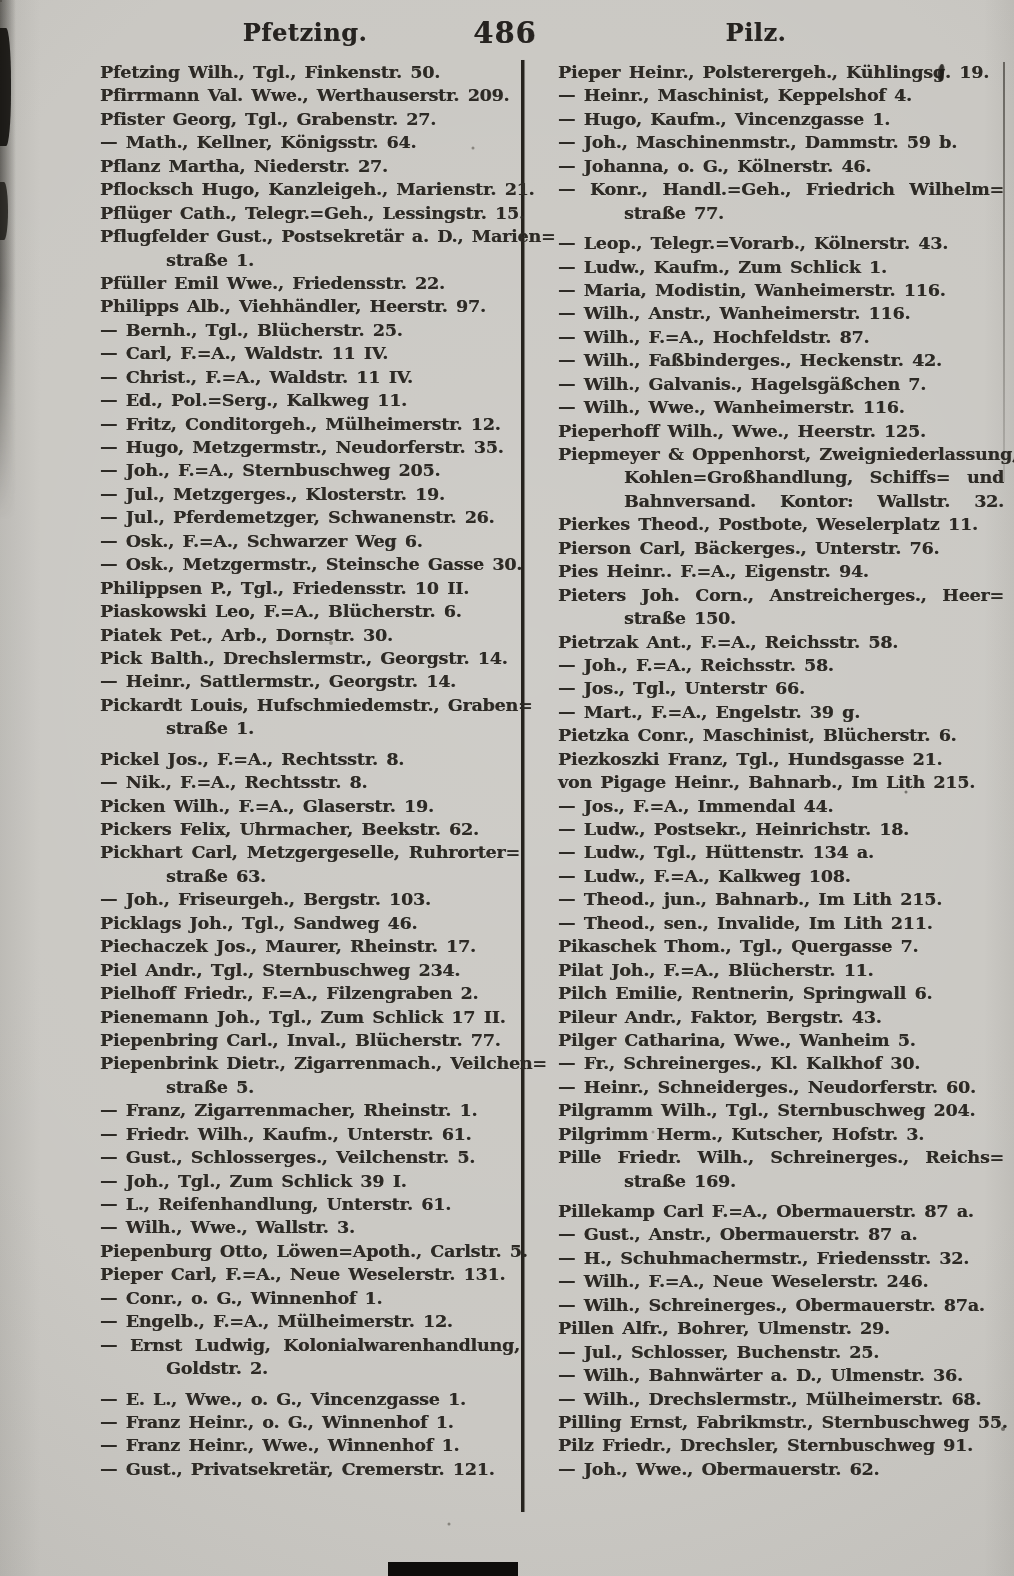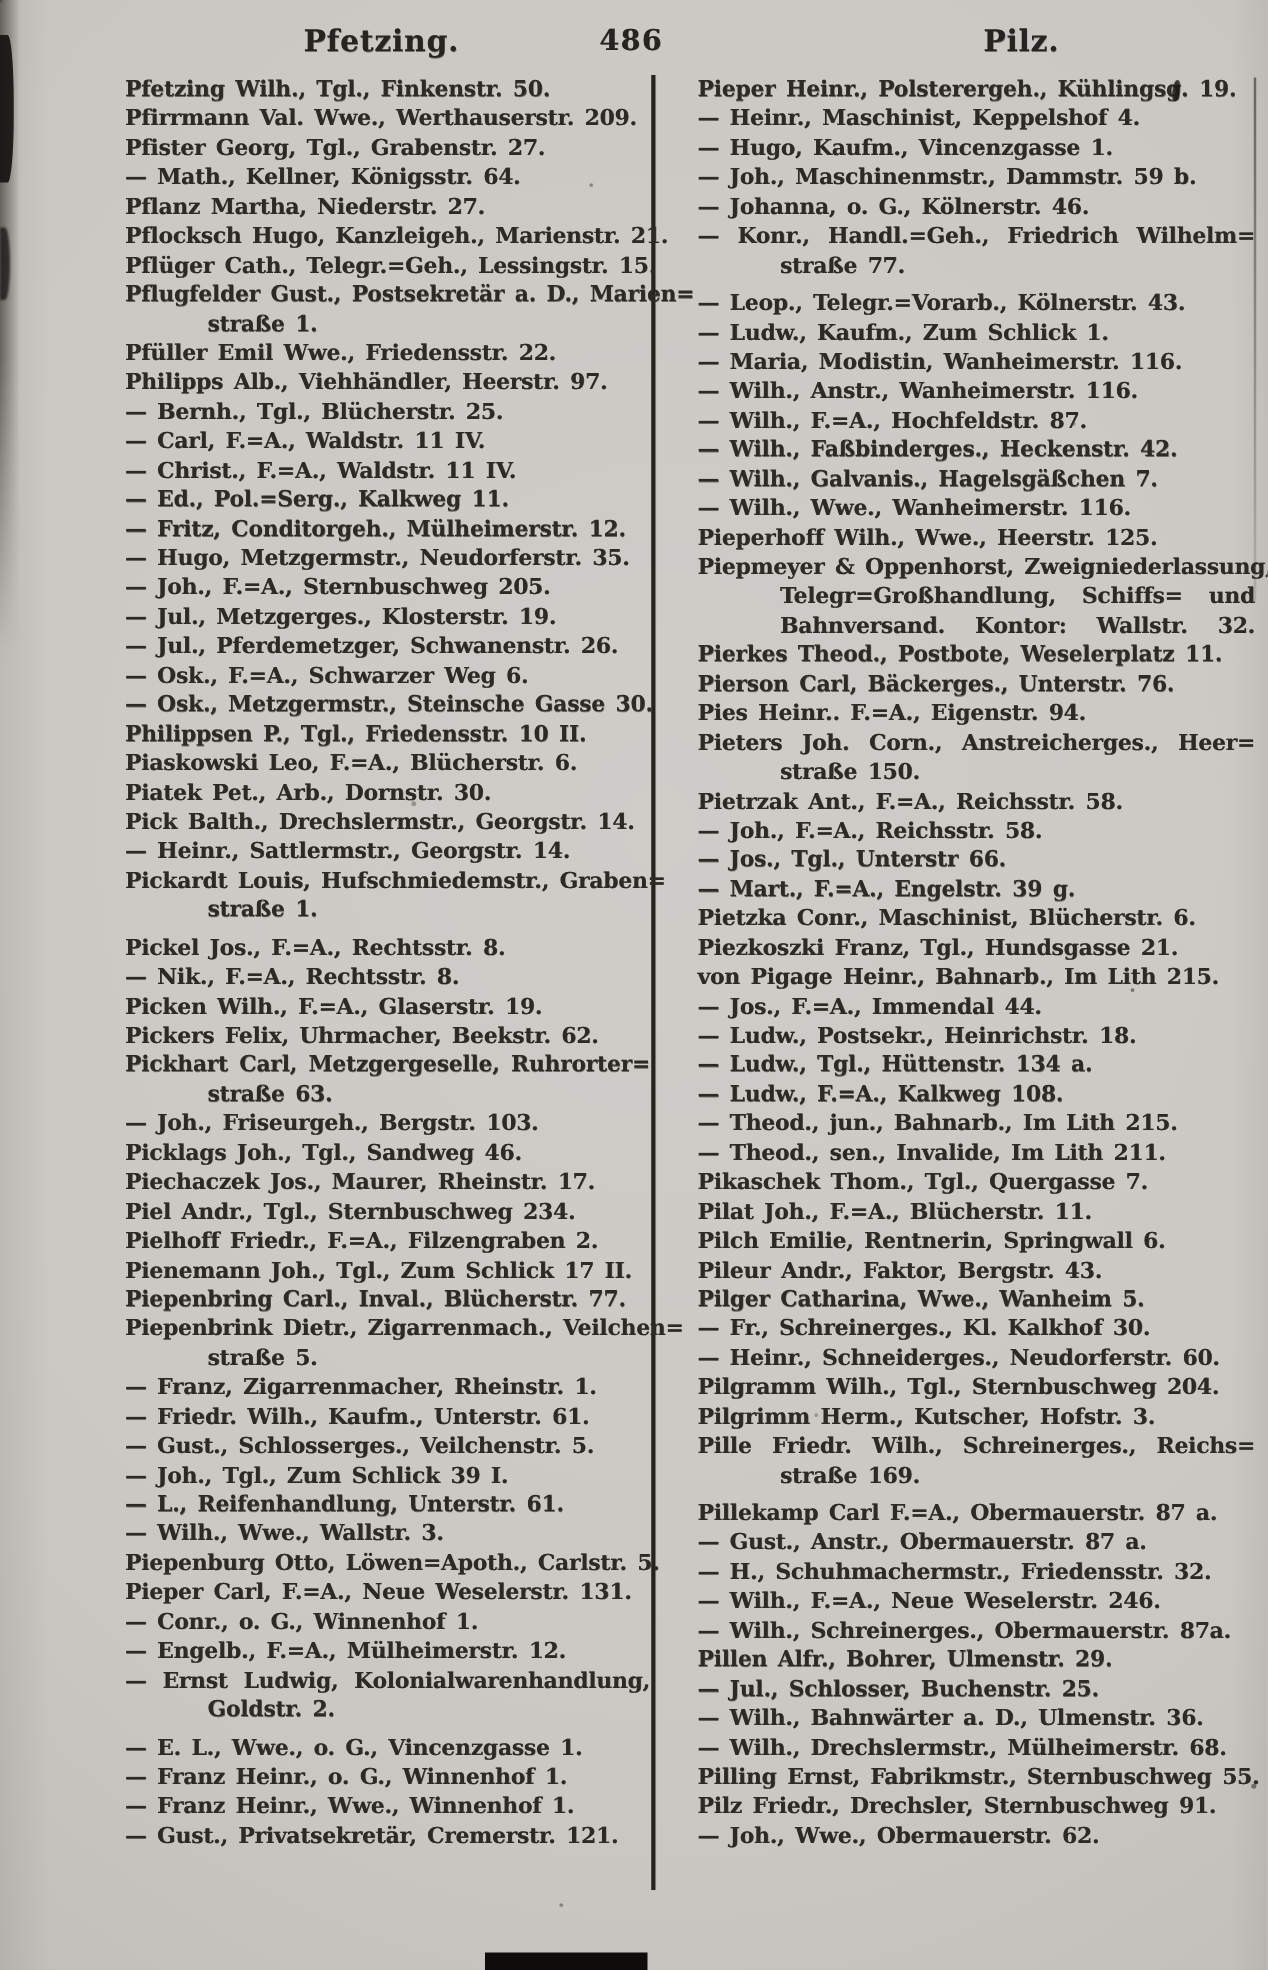--- a/index.html
+++ b/index.html
@@ -18,22 +18,22 @@
     text-decoration:underline;
   }
   
   .header-label{
     position:absolute;top:16px;height:34px;line-height:34px;
     font-weight:bold;font-size:24px;letter-spacing:0.5px;
     text-align:center;color:#262320;
     text-shadow:0.3px 0.3px 0.5px rgba(40,38,34,0.55);
   }
   #hdr-left{left:225px;width:160px;}
-  #hdr-num{left:440px;width:130px;font-size:23px;letter-spacing:1px;}
-  #hdr-right{left:742px;width:150px;text-align:center;}
+  #hdr-num{left:440px;width:130px;font-size:29px;letter-spacing:1px;}
+  #hdr-right{left:681px;width:150px;text-align:center;}
   
   .col{position:absolute;top:61px;}
   #col-left{left:100px;width:420px;}
   #col-right{left:558px;width:446px;}
   .line{
     height:23.45px;line-height:23.45px;
     font-size:17.5px;font-weight:bold;
     letter-spacing:-0.2px;word-spacing:2.5px;
     white-space:nowrap;color:#2d2a25;
     text-shadow:0.3px 0.3px 0.45px rgba(43,40,35,0.6);
@@ -172,21 +172,21 @@
       <div class="line gap">— Leop., Telegr.=Vorarb., Kölnerstr. 43.</div>
       <div class="line">— Ludw., Kaufm., Zum Schlick 1.</div>
       <div class="line">— Maria, Modistin, Wanheimerstr. 116.</div>
       <div class="line">— Wilh., Anstr., Wanheimerstr. 116.</div>
       <div class="line">— Wilh., F.=A., Hochfeldstr. 87.</div>
       <div class="line">— Wilh., Faßbinderges., Heckenstr. 42.</div>
       <div class="line">— Wilh., Galvanis., Hagelsgäßchen 7.</div>
       <div class="line">— Wilh., Wwe., Wanheimerstr. 116.</div>
       <div class="line">Pieperhoff Wilh., Wwe., Heerstr. 125.</div>
       <div class="line fill">Piepmeyer &amp; Oppenhorst, Zweigniederlassung,</div>
-      <div class="line ind fill">Telegr=Großhandlung, Schiffs= und</div>
+      <div class="line ind fill">Kohlen=Großhandlung, Schiffs= und</div>
       <div class="line ind fill">Bahnversand. Kontor: Wallstr. 32.</div>
       <div class="line">Pierkes Theod., Postbote, Weselerplatz 11.</div>
       <div class="line">Pierson Carl, Bäckerges., Unterstr. 76.</div>
       <div class="line">Pies Heinr.. F.=A., Eigenstr. 94.</div>
       <div class="line fill">Pieters Joh. Corn., Anstreicherges., Heer=</div>
       <div class="line ind">straße 150.</div>
       <div class="line">Pietrzak Ant., F.=A., Reichsstr. 58.</div>
       <div class="line">— Joh., F.=A., Reichsstr. 58.</div>
       <div class="line">— Jos., Tgl., Unterstr 66.</div>
       <div class="line">— Mart., F.=A., Engelstr. 39 g.</div>

